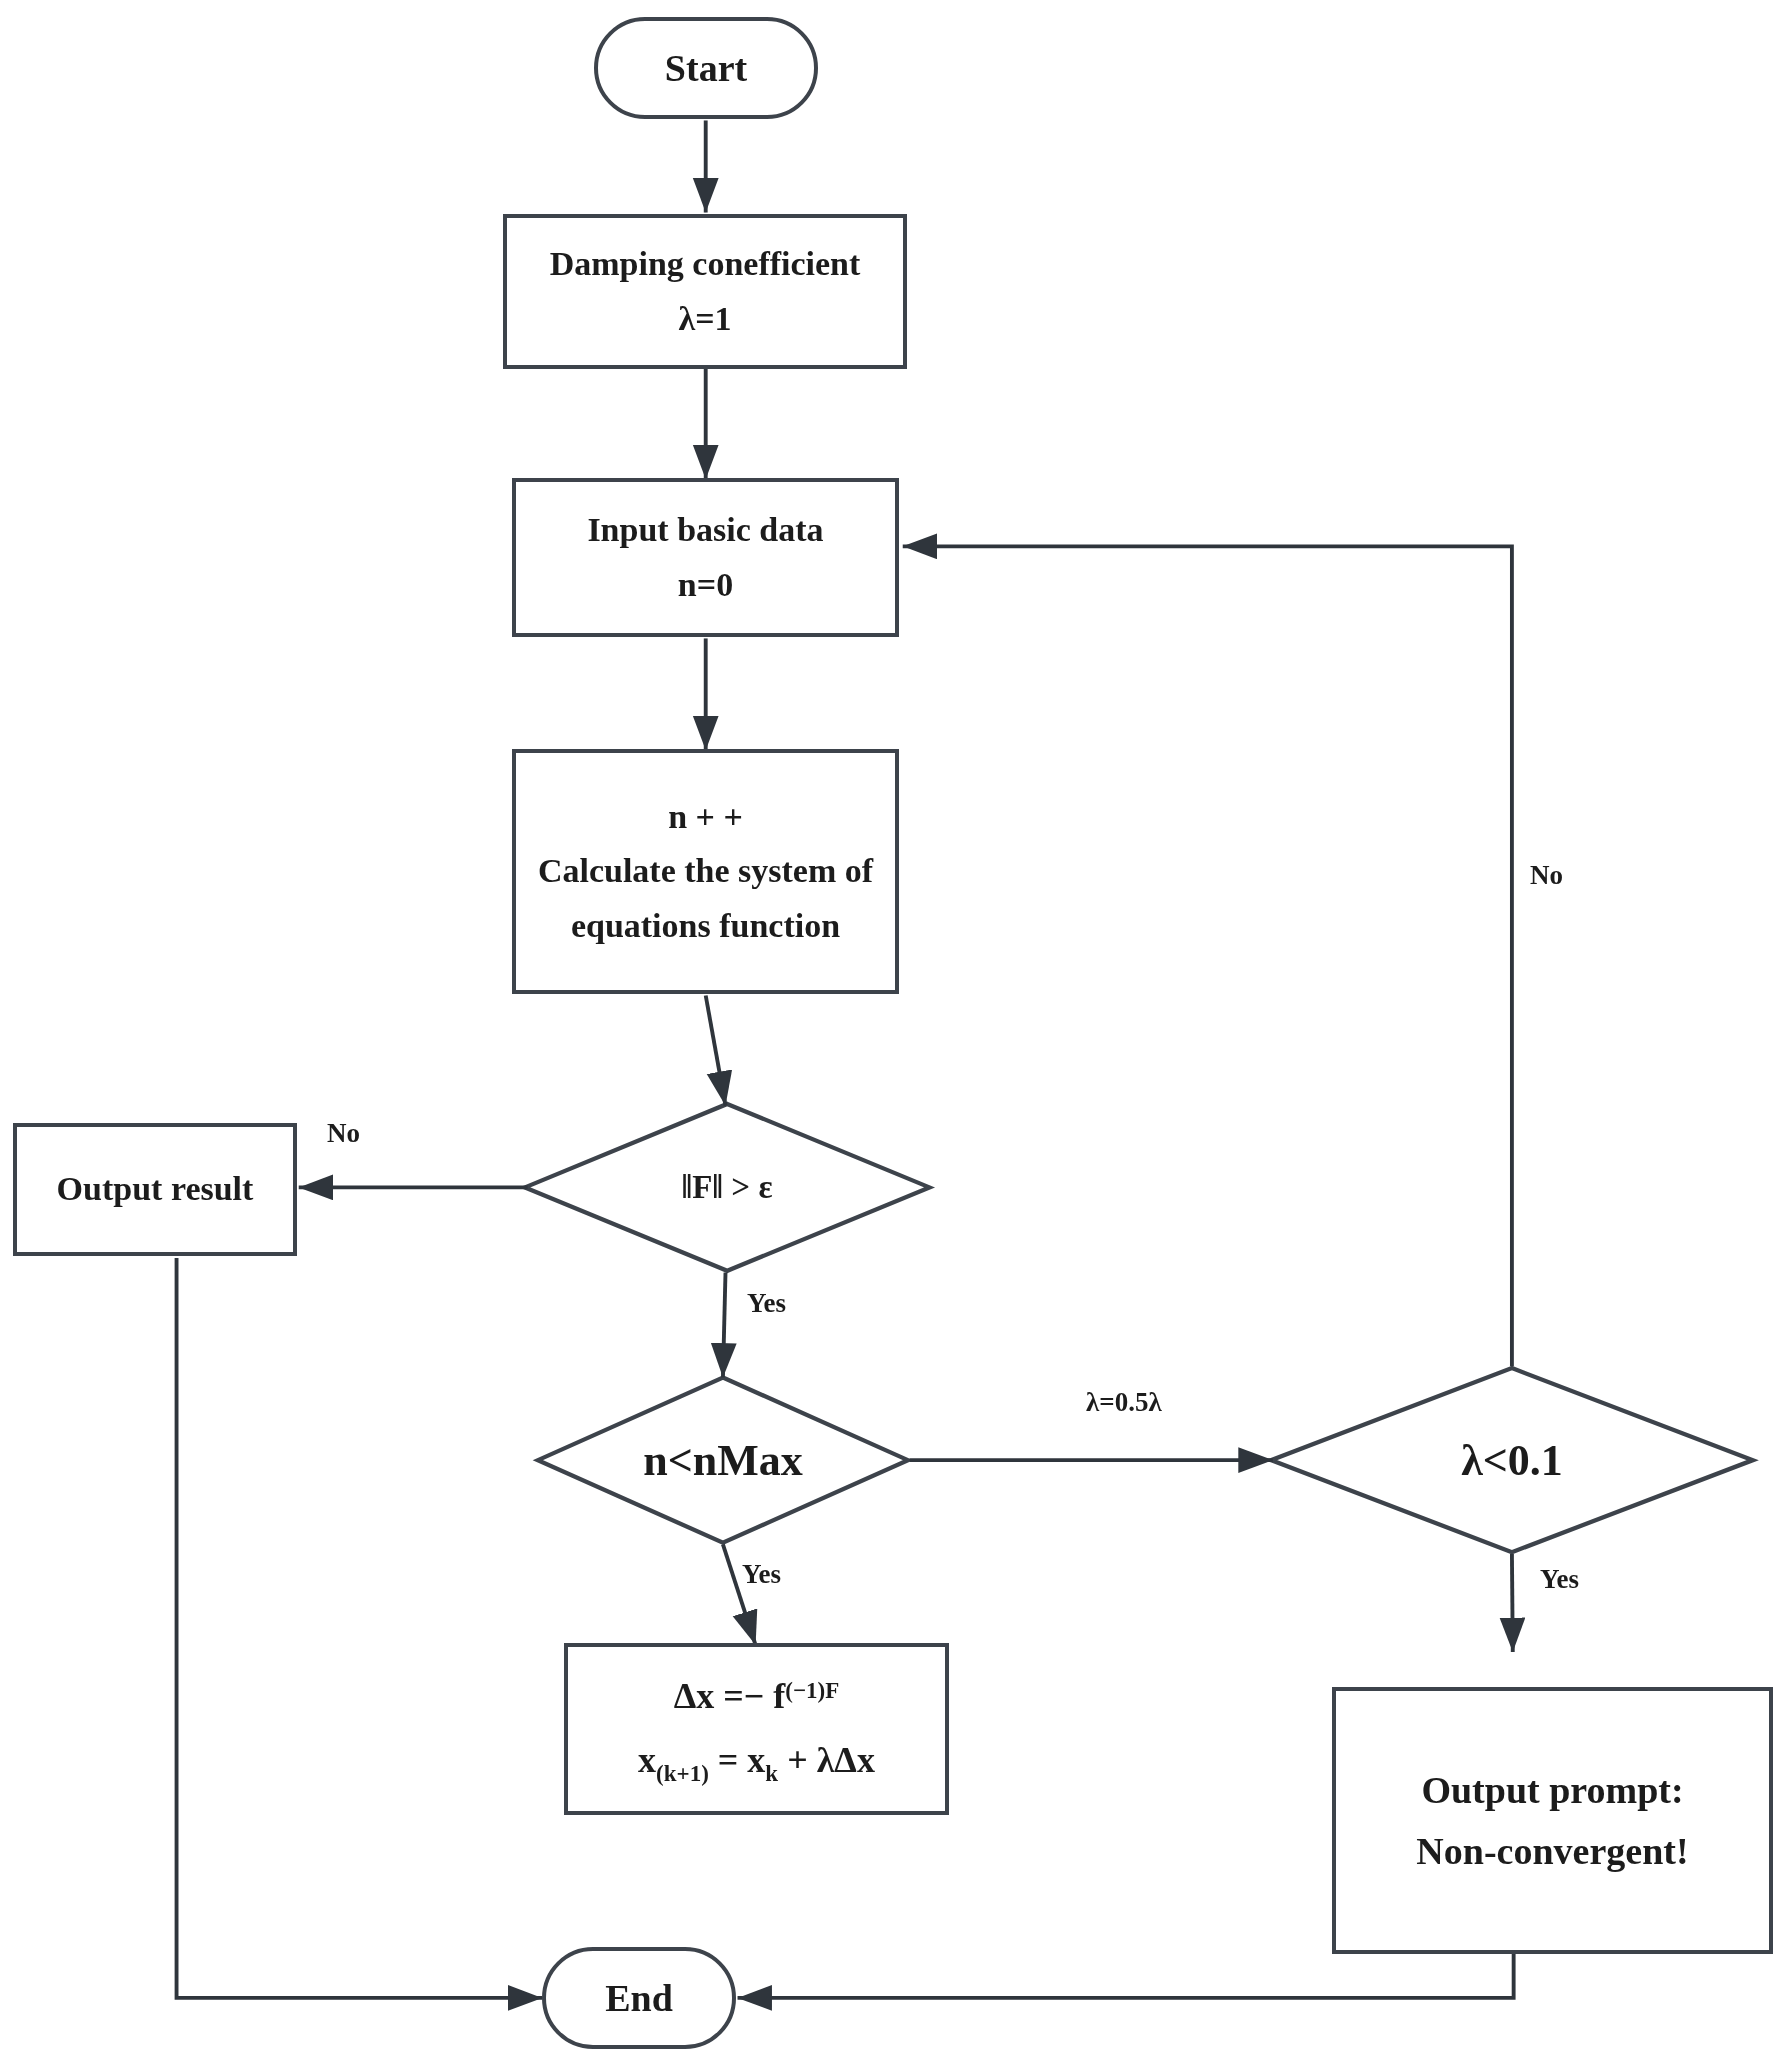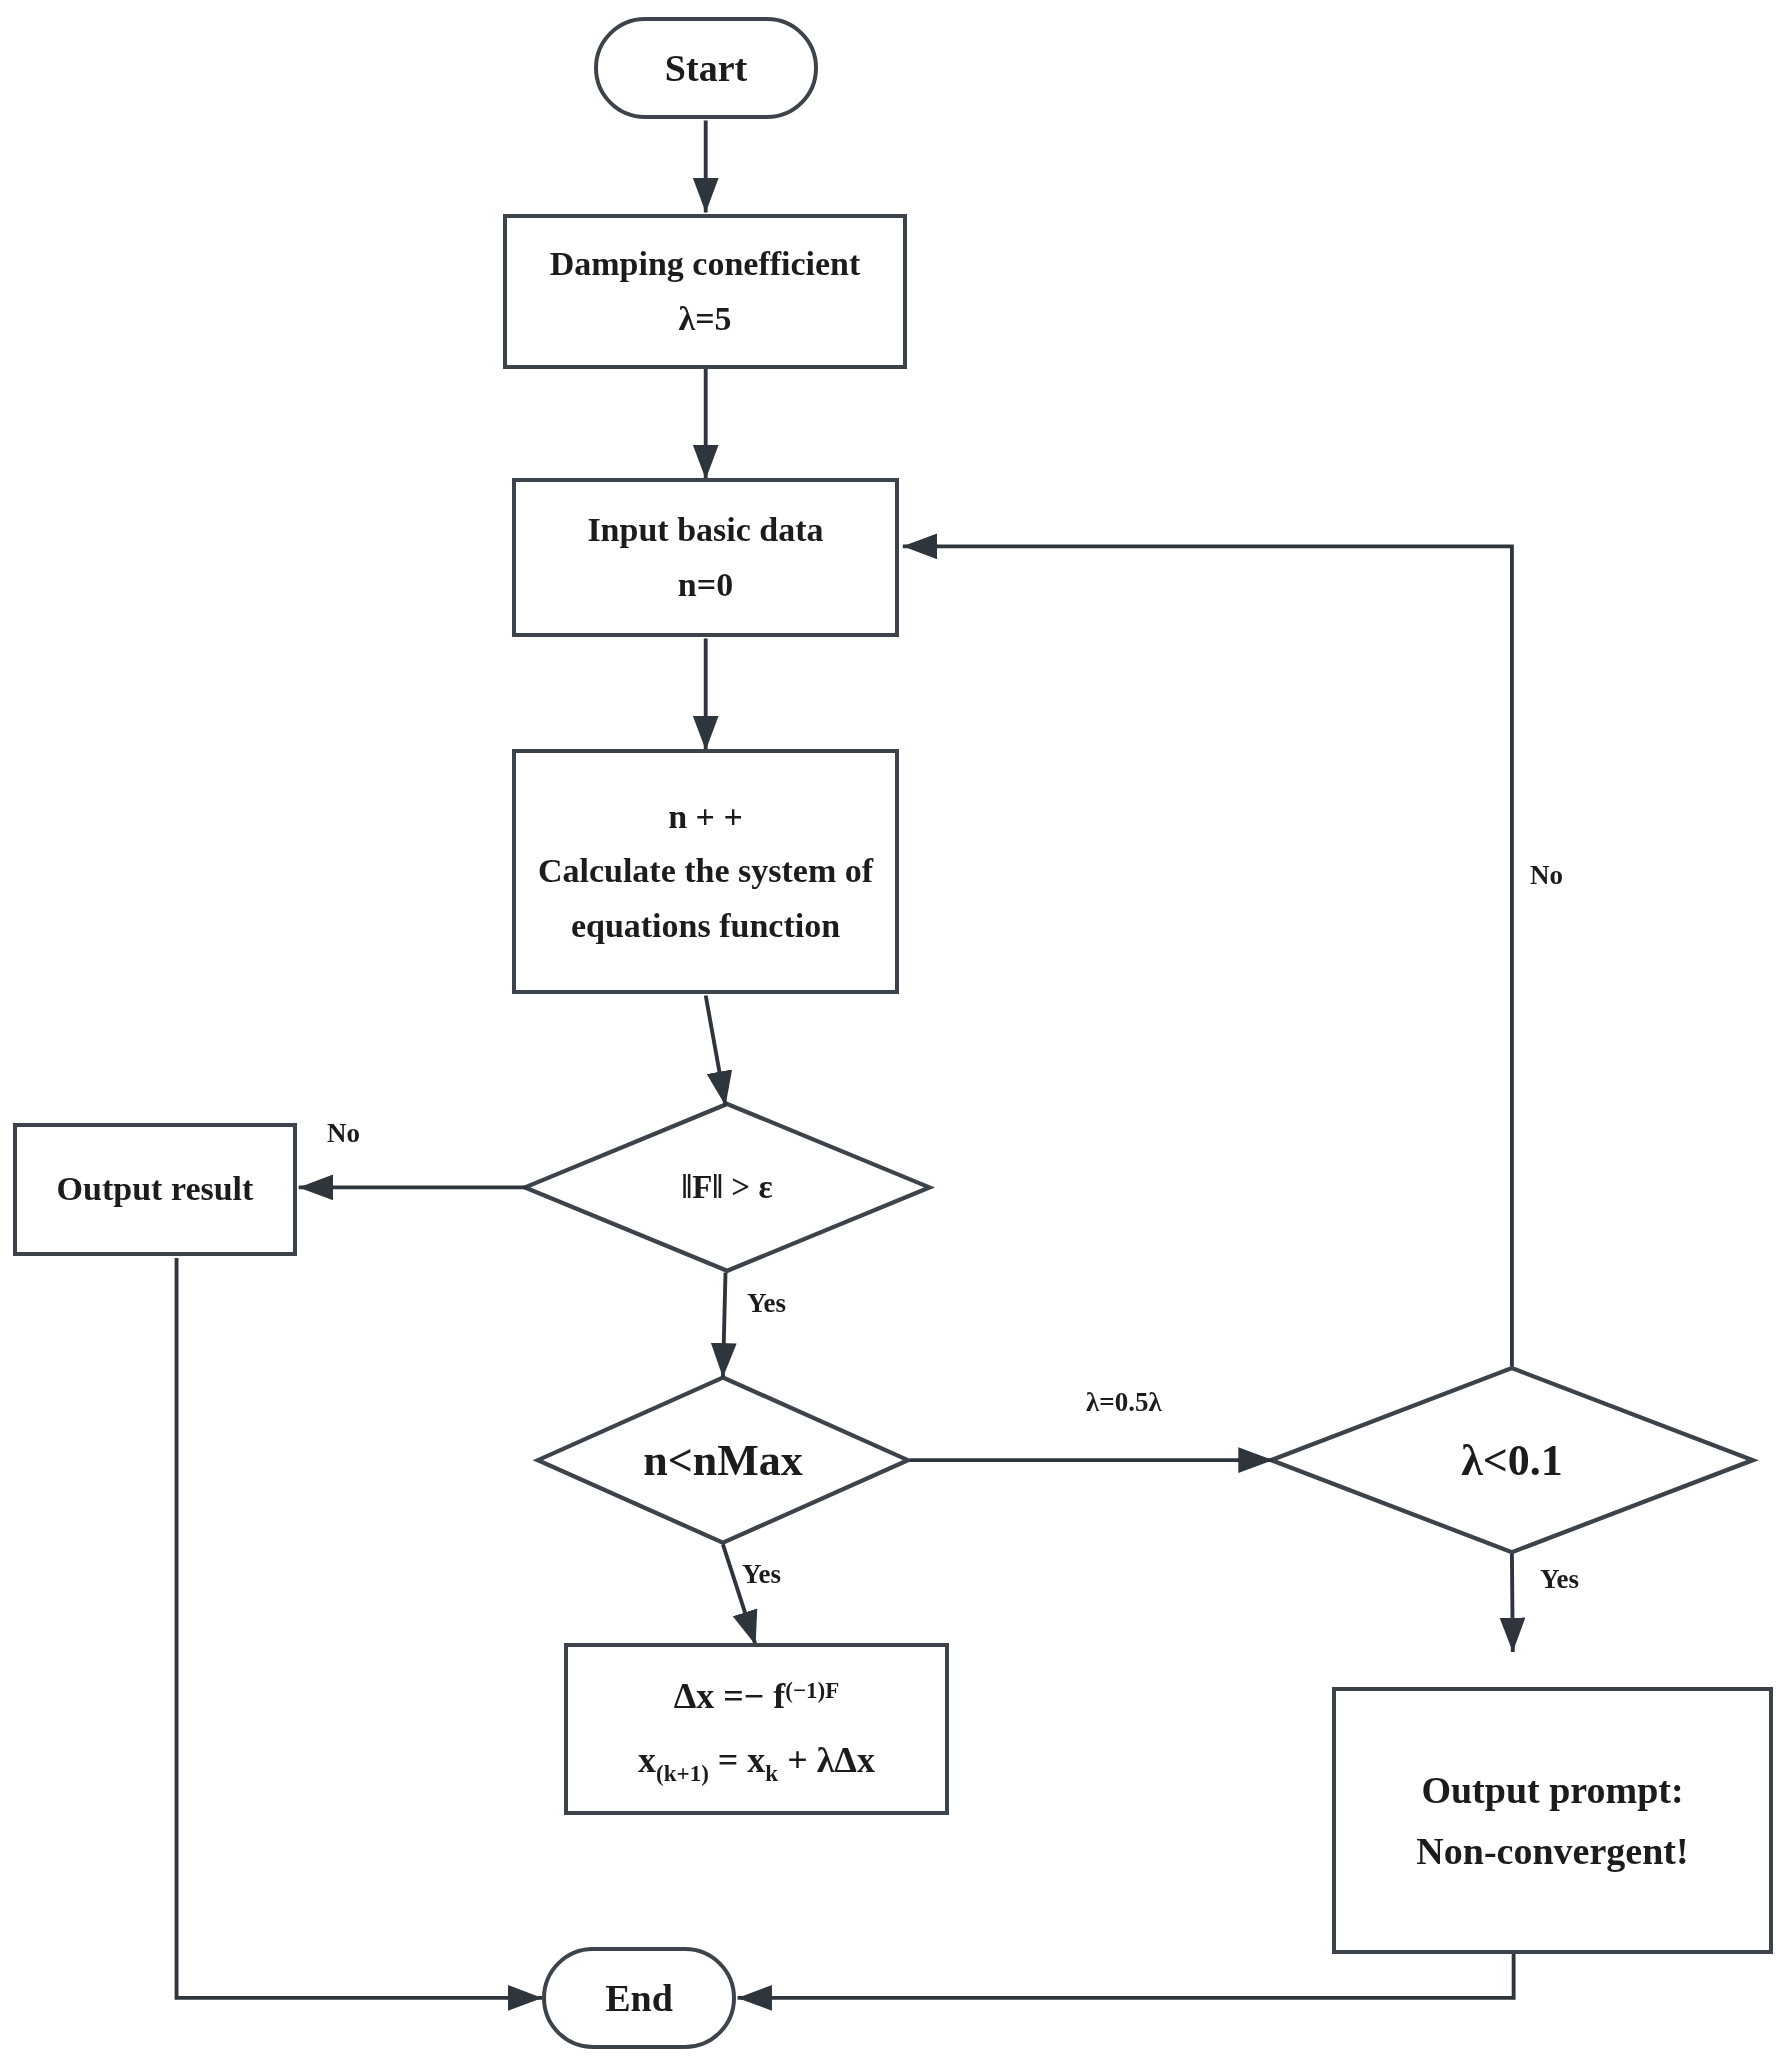--- a/index.html
+++ b/index.html
@@ -48,21 +48,21 @@
     <polyline points="205,1462 205,2322 630,2322" fill="none" stroke="#2f353c" stroke-width="4.5" marker-end="url(#ah)"></polyline>
     <polyline points="1759,2230 1759,2322 857,2322" fill="none" stroke="#2f353c" stroke-width="4.5" marker-end="url(#ah)"></polyline>
   </svg>
 
   <div class="node capsule" style="left:594px;top:17px;width:224px;height:102px;">
     <span>Start</span>
   </div>
 
   <div class="node rect" style="left:503px;top:214px;width:404px;height:155px;">
     <span>Damping conefficient</span>
-    <span>λ=5</span>
+    <span>λ=1</span>
   </div>
 
   <div class="node rect" style="left:512px;top:478px;width:387px;height:159px;text-align:center;">
     <span>Input basic data</span>
     <span>n=0</span>
   </div>
 
   <div class="node rect" style="left:512px;top:749px;width:387px;height:245px;">
     <span>n + +</span>
     <span>Calculate the system of</span>

